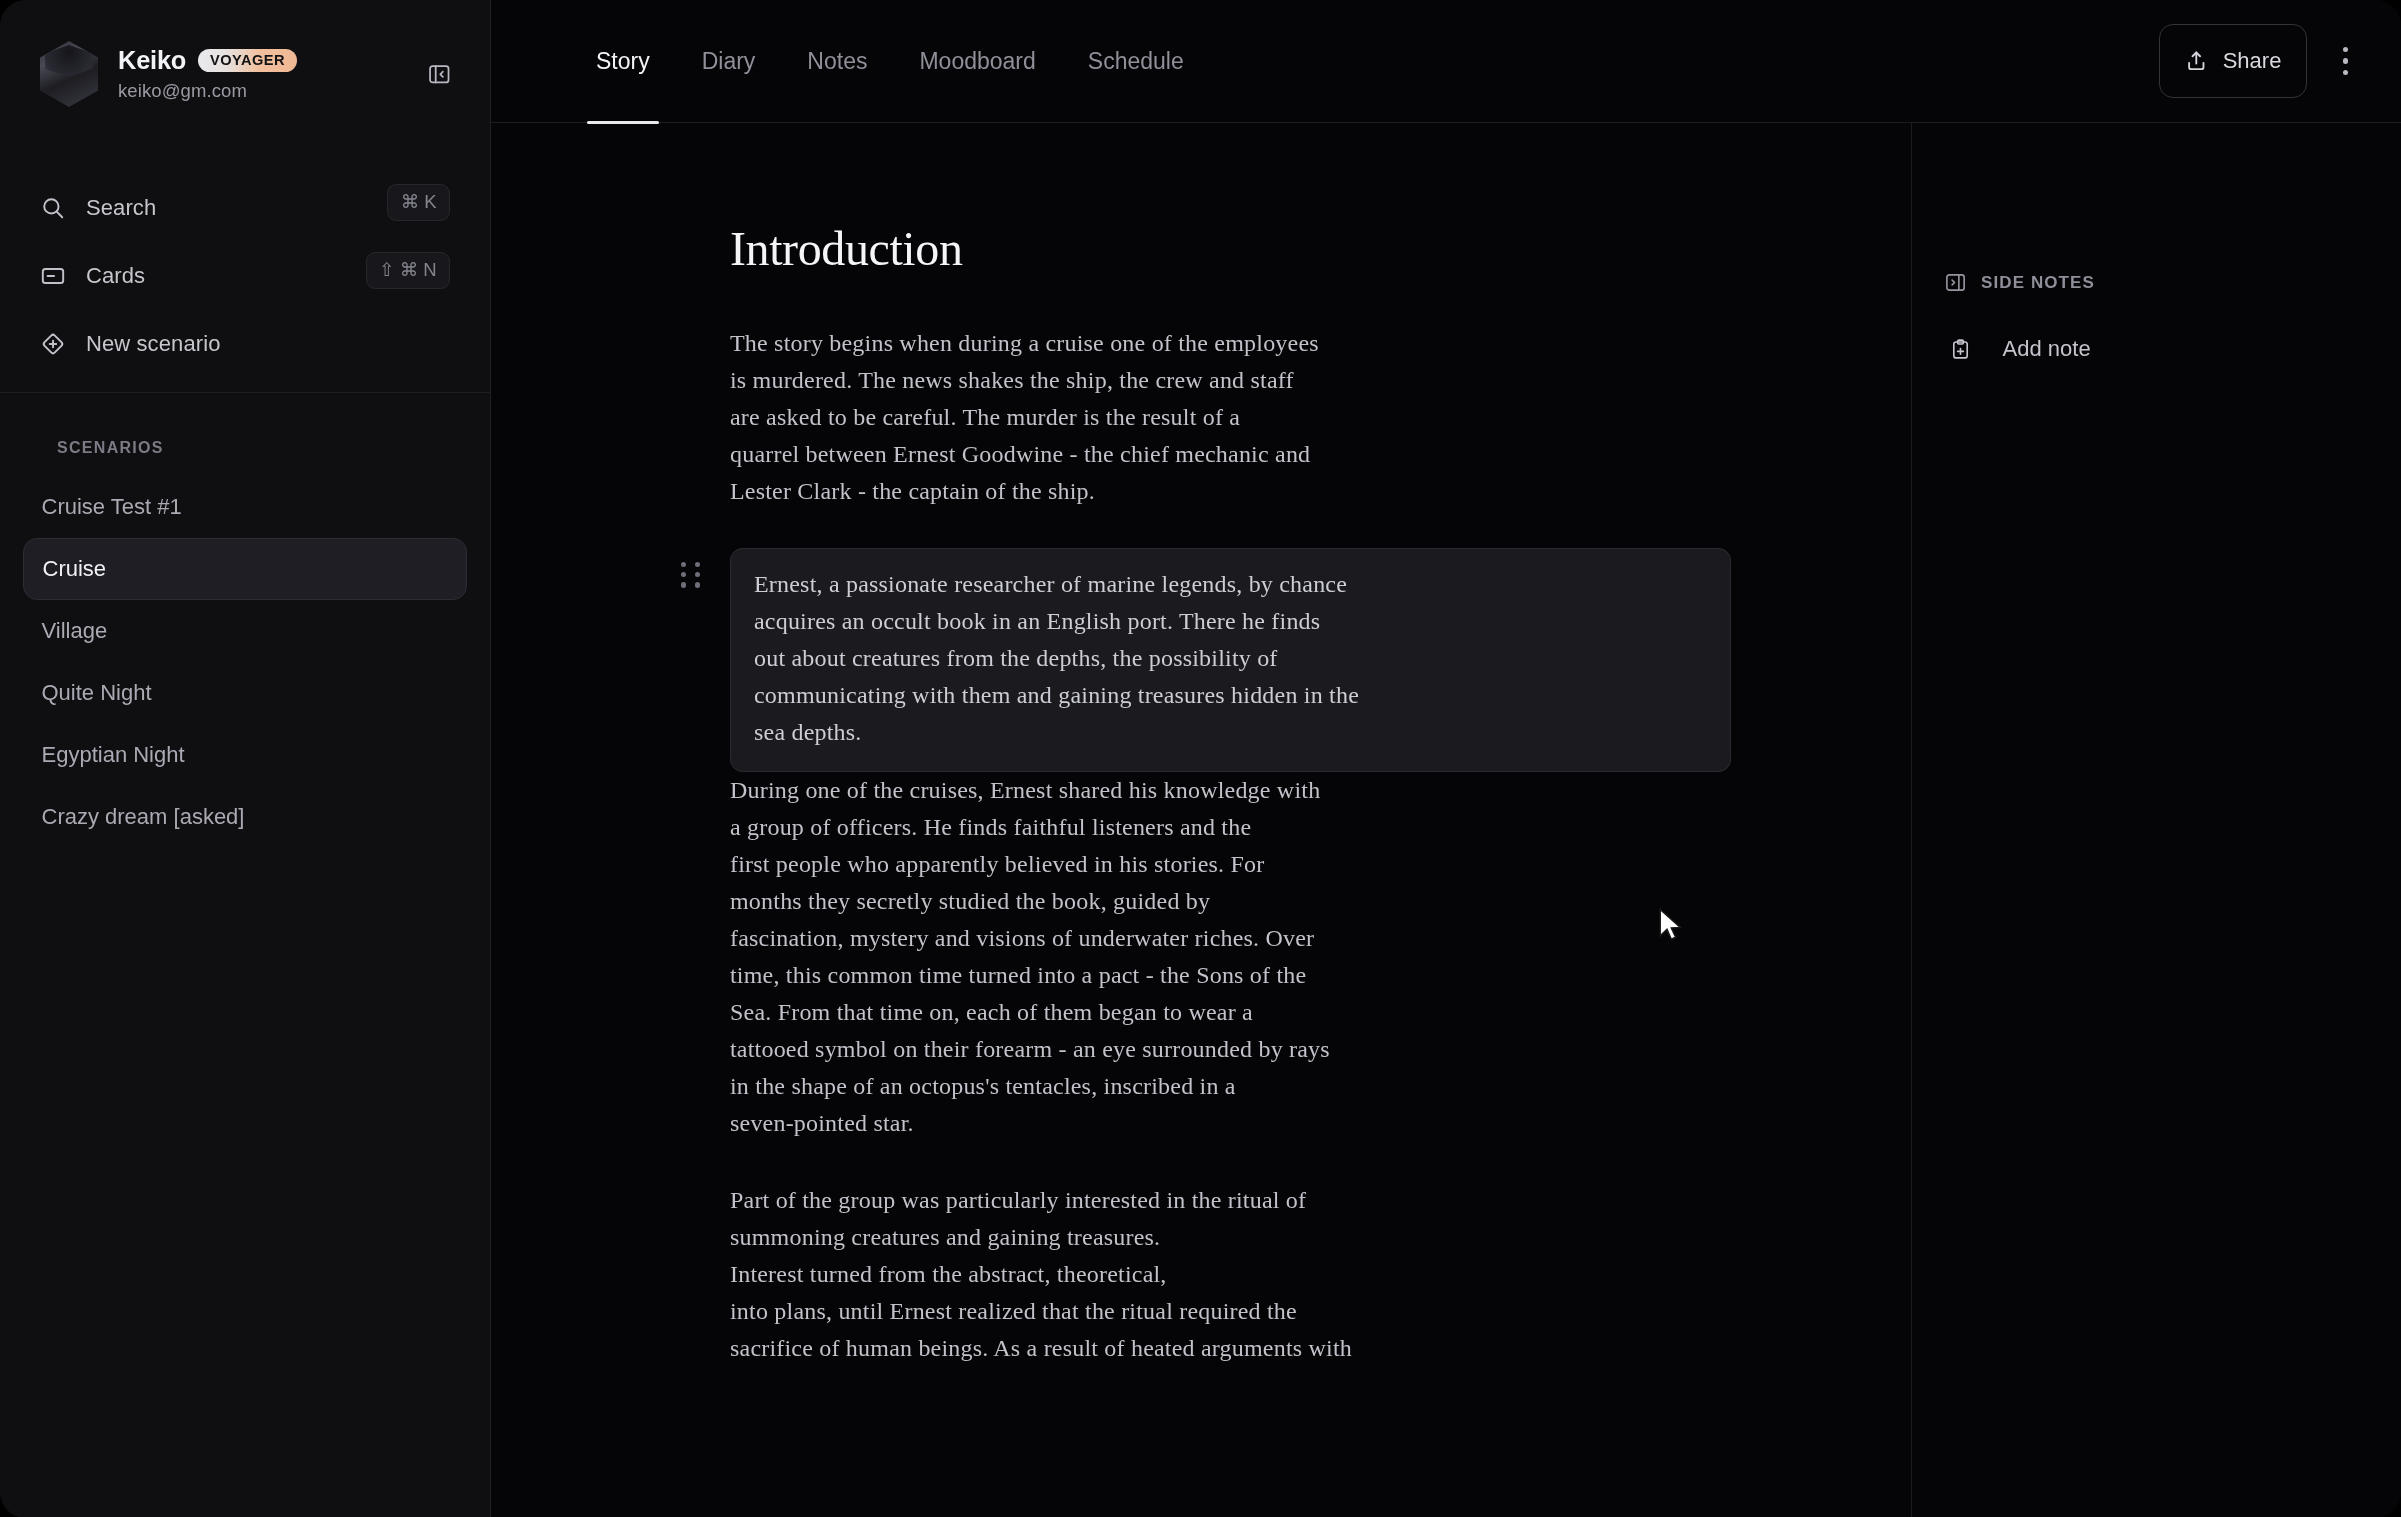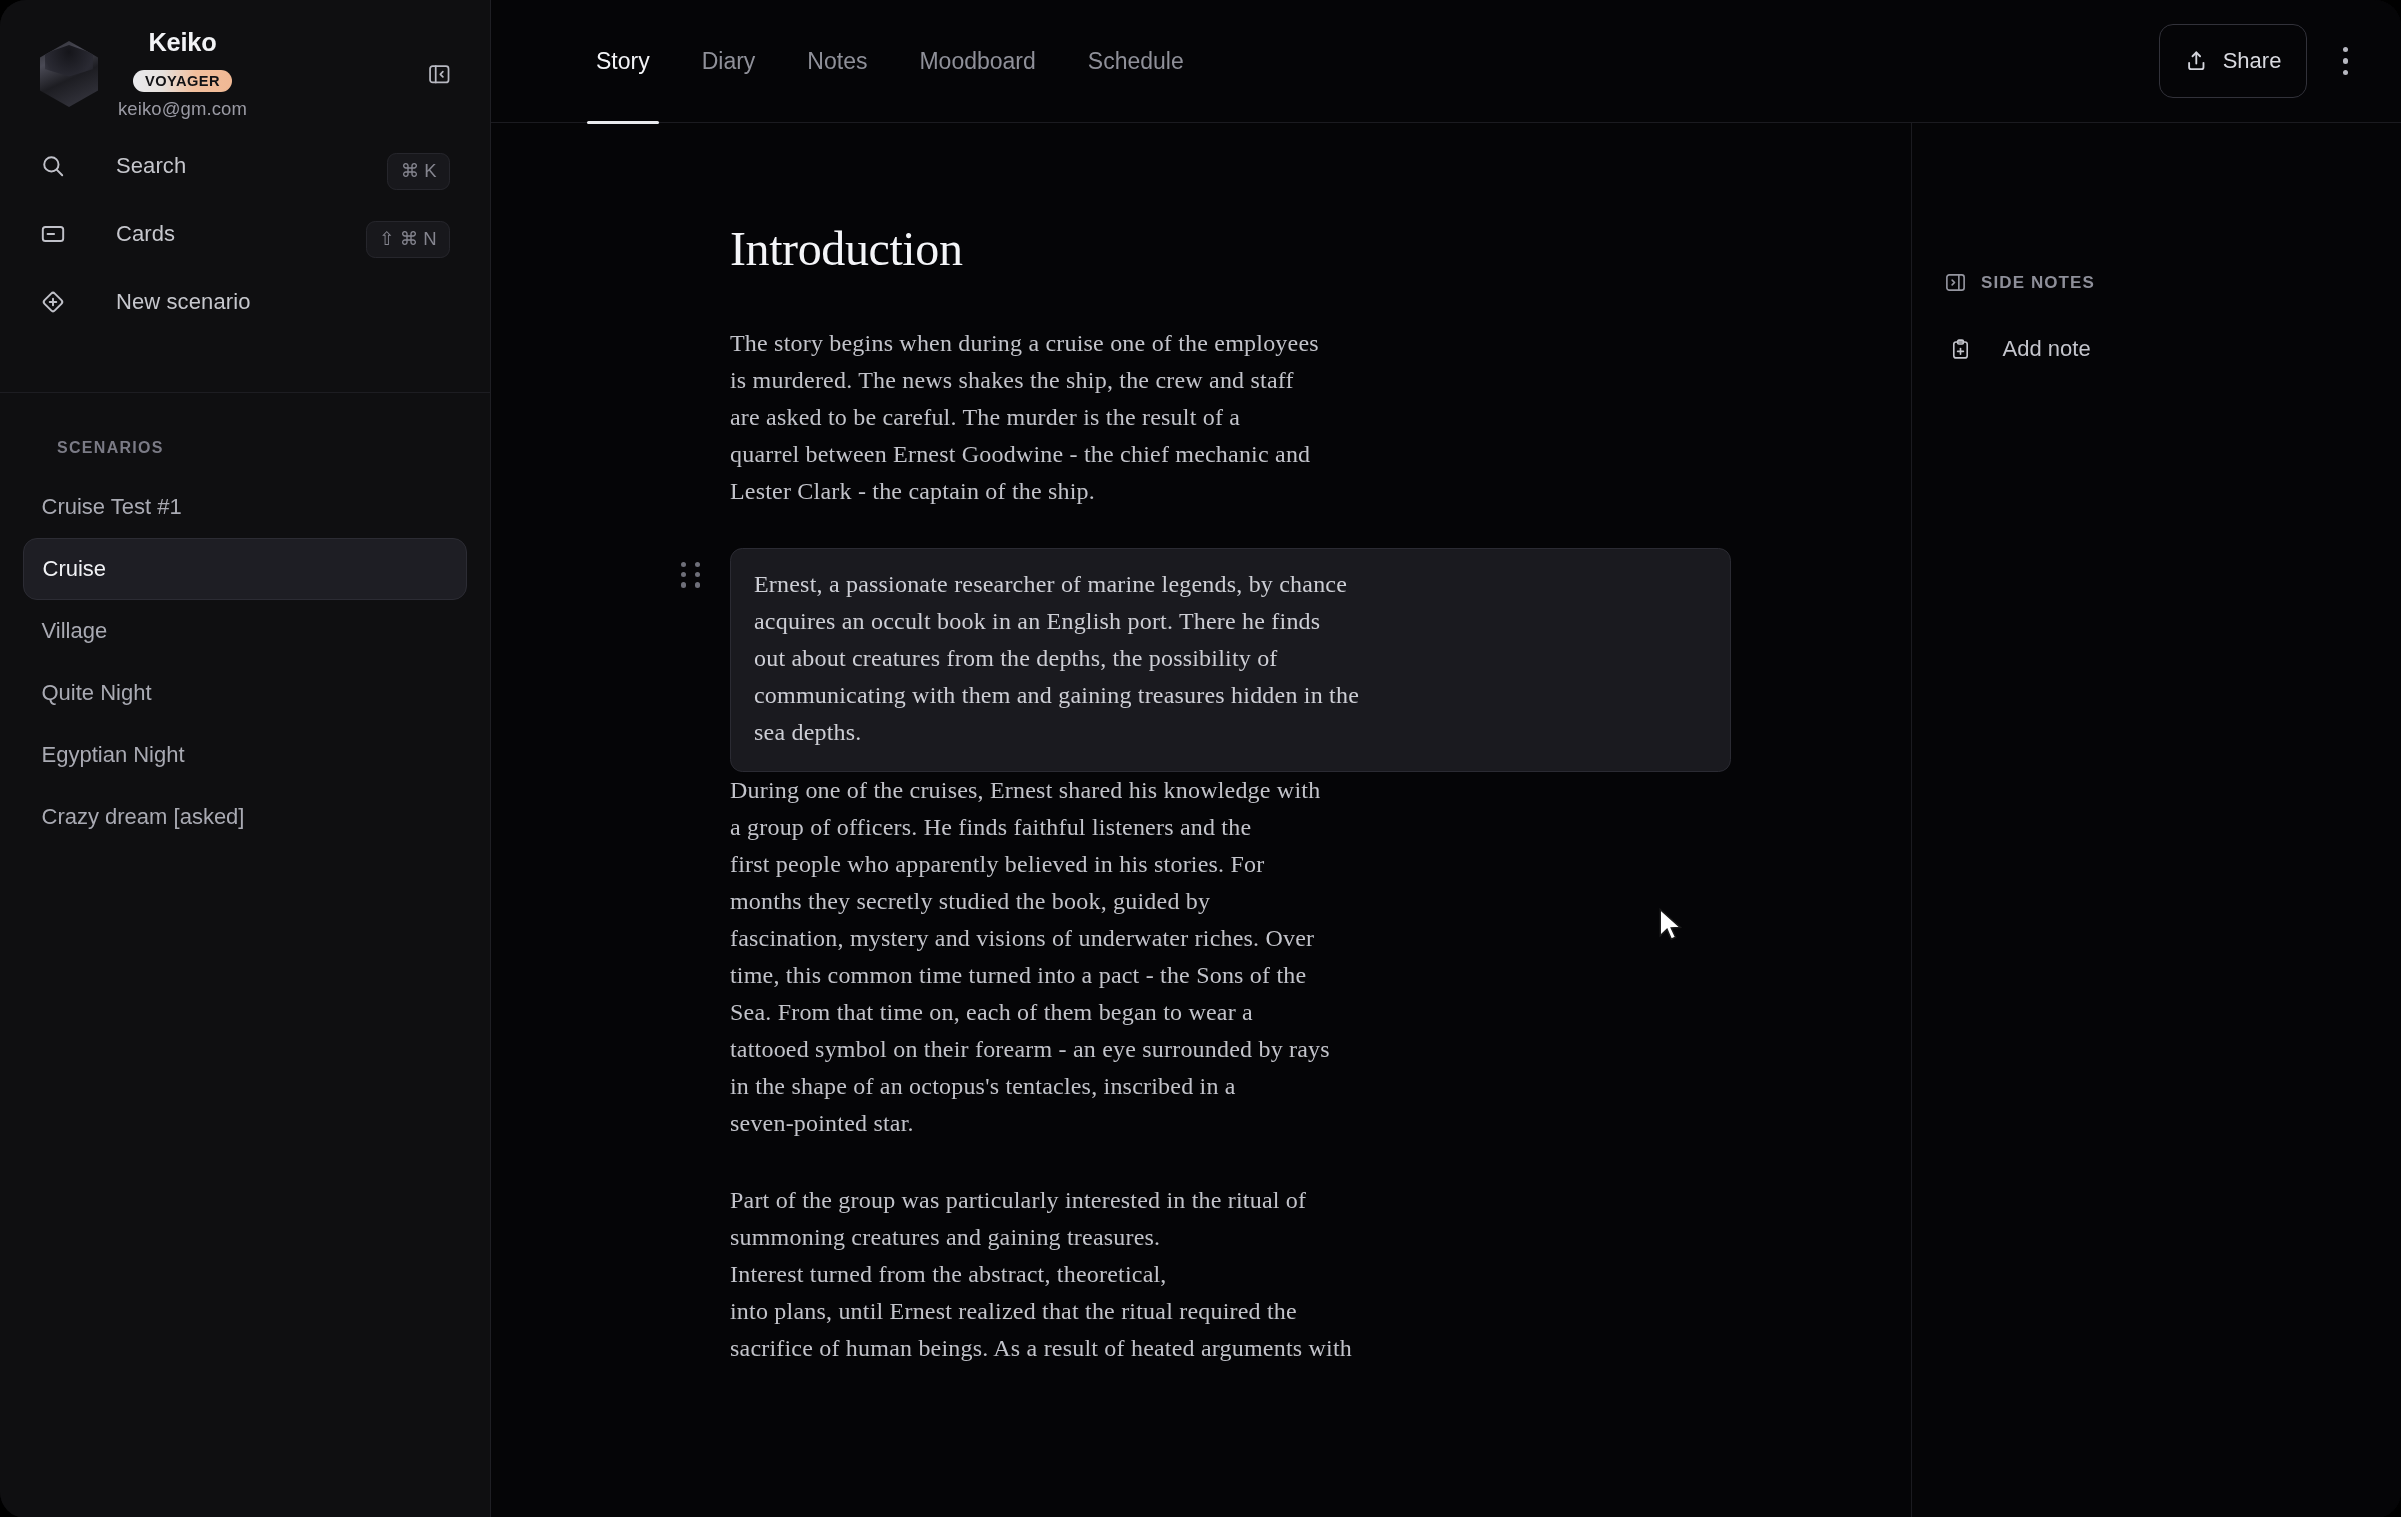--- a/index.html
+++ b/index.html
@@ -55,21 +55,21 @@
     clip-path: polygon(50% 0%, 100% 25%, 100% 75%, 50% 100%, 0% 75%, 0% 25%);
     background: linear-gradient(150deg, #f0b894, #b9bac4 40%, #e8a87c 100%);
     z-index: -1;
   }
   .avatar .hair {
     position: absolute; left: 8%; top: 6%; width: 84%; height: 52%;
     background: radial-gradient(ellipse at 50% 20%, #15151a 0%, #2a2a33 70%, rgba(0,0,0,0) 100%);
     clip-path: polygon(50% 0%, 100% 25%, 100% 70%, 50% 92%, 0% 70%, 0% 25%);
   }
   .id-block { display: flex; flex-direction: column; gap: 5.4px; min-width: 0; }
-  .id-row { display: flex; align-items: center; gap: 12.3px; flex-direction: column; }
+  .id-row { display: flex; align-items: center; gap: 12.3px; }
   .id-name {
     font-size: 25.4px; font-weight: 700; color: #f2f3f6; letter-spacing: -0.2px;
   }
   .id-badge {
     font-size: 14.6px; font-weight: 800; letter-spacing: 0.5px;
     color: #121215;
     padding: 3.1px 11.5px 3.8px;
     border-radius: 769px;
     background: linear-gradient(95deg, #e9eaee 0%, #e6e1dd 30%, #f2bf9d 62%, #f0b894 100%);
   }
@@ -77,25 +77,24 @@
   .collapse-btn {
     margin-left: auto;
     width: 34px; height: 34px;
     display: flex; align-items: center; justify-content: center;
     cursor: pointer;
   }
 
   .side-nav { padding: 4.6px 23px 0 23px; }
   .nav-item {
     height: 68px;
-    display: flex; align-items: flex-start;
+    display: flex; align-items: flex-end;
     padding: 0 17px 0 17px;
     border-radius: 12.3px;
     cursor: pointer;
-    gap: 30px;
   }
   .nav-ico { width: 32px; flex: 0 0 32px; display: flex; align-items: center; }
   .nav-label { font-size: 22px; color: #c6c7cd; margin-left: 14px; letter-spacing: 0.1px; }
   .kbd {
     margin-left: auto;
     display: flex; align-items: center; justify-content: center; gap: 4.6px;
     height: 37px; padding: 0 12.3px;
     border-radius: 9.2px;
     background: #18181c;
     border: 0.8px solid #26262c;

